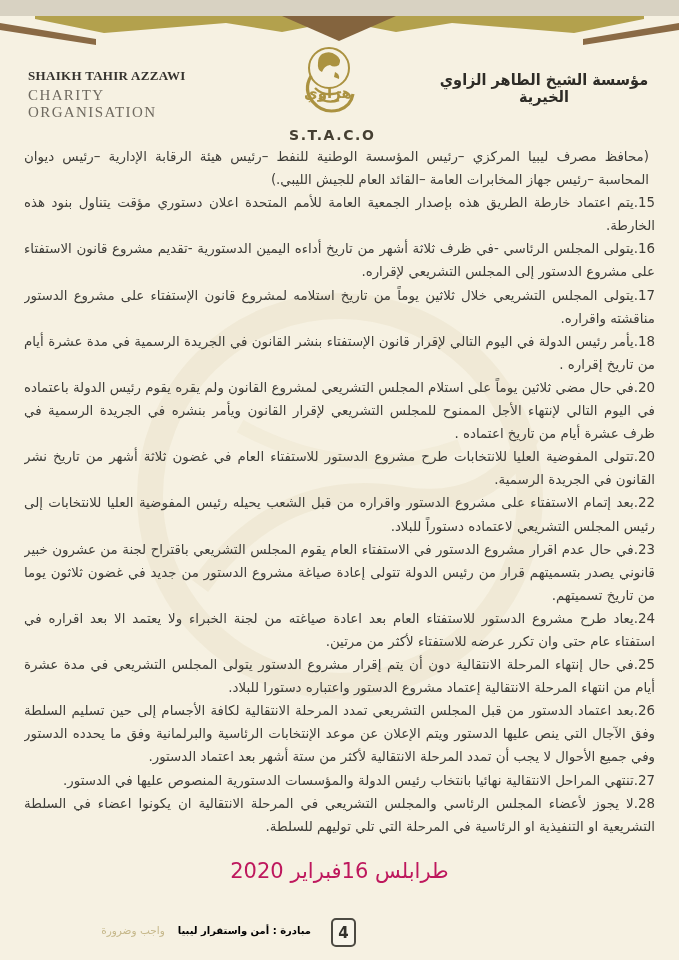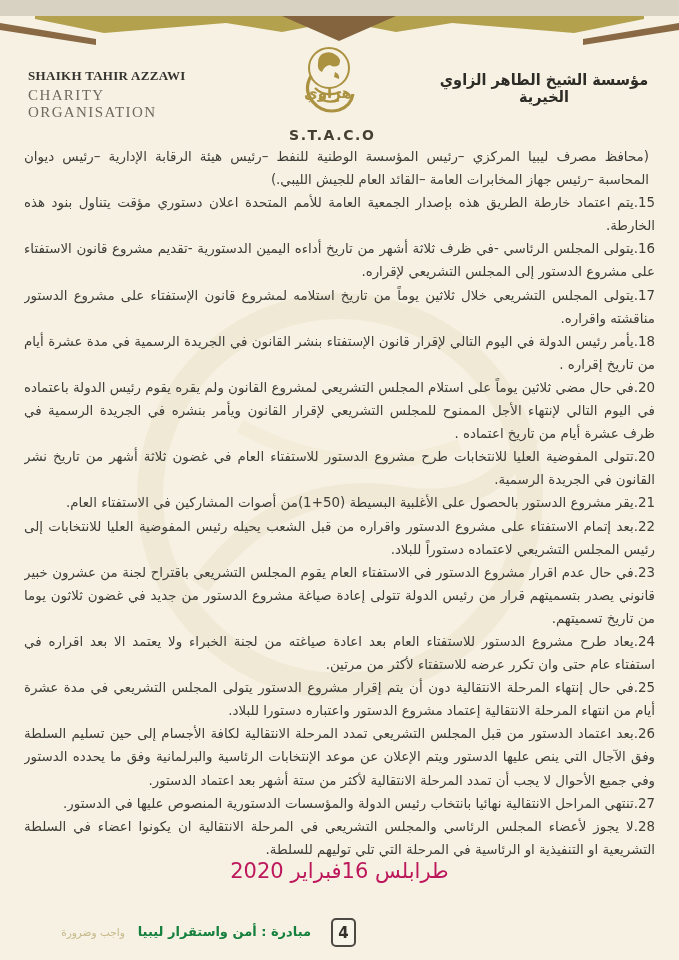--- a/index.html
+++ b/index.html
@@ -40,21 +40,21 @@
   .page-num-box {
     position:absolute; left:331px; top:902px; width:25px; height:29px;
     border:2px solid #4c4a42; border-radius:5px; box-sizing:border-box;
     display:flex; align-items:center; justify-content:center;
     font-size:15px; font-weight:bold; color:#33322c; background:rgba(255,255,255,.28);
   }
   .footer-slogan {
     position:absolute; left:66px; top:908px; width:245px; direction:rtl;
     display:flex; align-items:baseline; justify-content:flex-start; gap:13px; white-space:nowrap;
   }
-  .footer-slogan .bold  { font-weight:bold; font-size:13px; color:#15803d; }
+  .footer-slogan .bold  { font-weight:bold; font-size:10px; color:#000000; }
   .footer-slogan .light { font-size:10.5px; color:#c6b88b; }
   .bottom-bar { position:absolute; left:8px; right:0; bottom:2px; height:12px; background:#b3a14d; }
 </style>
 </head>
 <body>
 
 <div class="page">
 
   <svg class="top-deco" viewBox="0 0 679 44" aria-hidden="true">
     <polygon fill="#b3a14d" points="35,0 644,0 644,3 574,17 452,7 396,16 339,5 282,16 226,7 104,17 35,3"></polygon>
@@ -89,21 +89,20 @@
   <div class="header-ar">مؤسسة الشيخ الطاهر الزاوي الخيرية</div>
 
   <div class="body-text">
     <p class="paren">(محافظ مصرف ليبيا المركزي  –رئيس المؤسسة الوطنية للنفط  –رئيس هيئة الرقابة الإدارية  –رئيس ديوان المحاسبة  –رئيس جهاز المخابرات العامة  –القائد العام للجيش الليبي.)</p>
     <p><span>15.</span><span>يتم اعتماد خارطة الطريق هذه بإصدار الجمعية العامة للأمم المتحدة اعلان دستوري مؤقت يتناول بنود هذه الخارطة.</span></p>
     <p><span>16.</span><span>يتولى المجلس الرئاسي  -في ظرف ثلاثة أشهر من تاريخ أداءه اليمين الدستورية  -تقديم مشروع قانون الاستفتاء على مشروع الدستور إلى المجلس التشريعي لإقراره.</span></p>
     <p><span>17.</span><span>يتولى المجلس التشريعي خلال ثلاثين يوماً من تاريخ استلامه لمشروع قانون الإستفتاء على مشروع الدستور  مناقشته واقراره.</span></p>
     <p><span>18.</span><span>يأمر رئيس الدولة في اليوم التالي لإقرار قانون الإستفتاء بنشر القانون في الجريدة الرسمية في مدة عشرة أيام من تاريخ إقراره .</span></p>
     <p><span>20.</span><span>في حال مضي ثلاثين يوماً على استلام المجلس التشريعي لمشروع القانون ولم يقره يقوم رئيس الدولة باعتماده في اليوم التالي لإنتهاء الأجل الممنوح للمجلس التشريعي لإقرار القانون ويأمر بنشره في الجريدة الرسمية في ظرف عشرة أيام من تاريخ اعتماده .</span></p>
     <p><span>20.</span><span>تتولى المفوضية العليا للانتخابات طرح مشروع الدستور للاستفتاء العام في غضون ثلاثة أشهر من تاريخ نشر القانون في الجريدة الرسمية.</span></p>
-    <p><span>21.</span><span>يقر مشروع الدستور بالحصول على الأغلبية البسيطة  (50+1)من أصوات المشاركين في الاستفتاء العام.</span></p>
     <p><span>22.</span><span>بعد إتمام الاستفتاء على مشروع الدستور واقراره من قبل الشعب يحيله رئيس المفوضية العليا للانتخابات إلى رئيس المجلس التشريعي لاعتماده دستوراً للبلاد.</span></p>
     <p><span>23.</span><span>في حال عدم اقرار مشروع الدستور في الاستفتاء العام يقوم المجلس التشريعي باقتراح لجنة من عشرون خبير قانوني يصدر بتسميتهم قرار من رئيس الدولة تتولى إعادة صياغة مشروع الدستور  من جديد في غضون ثلاثون يوما من تاريخ تسميتهم.</span></p>
     <p><span>24.</span><span>يعاد طرح مشروع الدستور للاستفتاء العام بعد اعادة صياغته من لجنة الخبراء ولا يعتمد الا بعد اقراره في استفتاء عام حتى وان تكرر عرضه للاستفتاء لأكثر من مرتين.</span></p>
     <p><span>25.</span><span>في حال إنتهاء المرحلة الانتقالية دون أن يتم إقرار مشروع الدستور يتولى المجلس التشريعي في مدة عشرة أيام من انتهاء المرحلة الانتقالية إعتماد مشروع الدستور واعتباره دستورا للبلاد.</span></p>
     <p><span>26.</span><span>بعد اعتماد الدستور من قبل المجلس التشريعي تمدد المرحلة الانتقالية لكافة الأجسام إلى حين تسليم السلطة وفق الآجال التي ينص عليها الدستور ويتم الإعلان عن موعد الإنتخابات الرئاسية والبرلمانية وفق ما يحدده الدستور وفي جميع الأحوال لا يجب أن تمدد المرحلة الانتقالية لأكثر من ستة أشهر بعد اعتماد الدستور.</span></p>
     <p><span>27.</span><span>تنتهي المراحل الانتقالية نهائيا بانتخاب رئيس الدولة والمؤسسات الدستورية المنصوص عليها في الدستور.</span></p>
     <p><span>28.</span><span>لا يجوز لأعضاء المجلس الرئاسي والمجلس التشريعي في المرحلة الانتقالية ان يكونوا اعضاء في السلطة التشريعية او التنفيذية او الرئاسية في المرحلة التي تلي توليهم للسلطة.</span></p>
   </div>
 
   <div class="date-line">طرابلس 16فبراير 2020</div>

